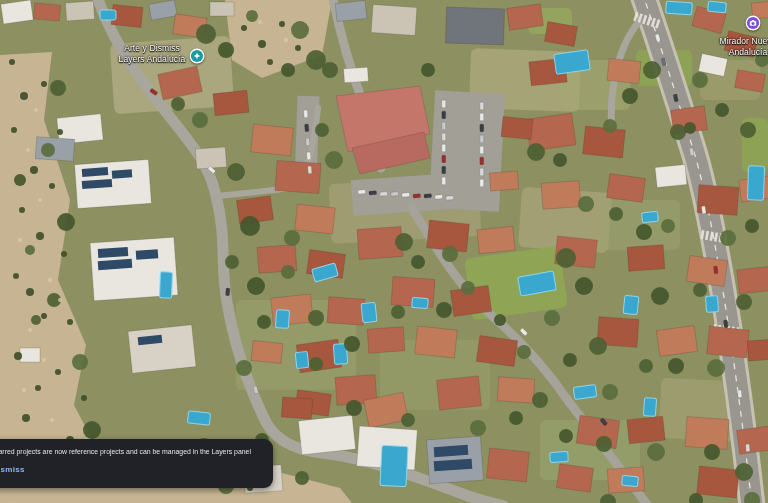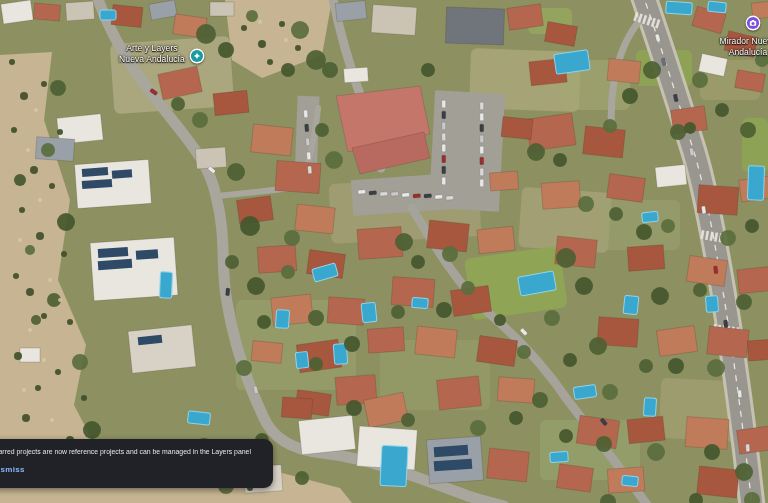--- a/index.html
+++ b/index.html
@@ -368,22 +368,22 @@
       <rect x="520" y="330" width="7.5" height="3.8" rx="1" fill="#e8e8e8" stroke="rgba(0,0,0,.3)" stroke-width="0.4" transform="rotate(45 523.75 331.9)"></rect>
       <rect x="600" y="420" width="7.5" height="3.8" rx="1" fill="#3a3f45" stroke="rgba(0,0,0,.3)" stroke-width="0.4" transform="rotate(50 603.75 421.9)"></rect>
     </svg>
 
   <svg class="poi-icon" style="left:188.5px;top:47.5px" viewBox="-8 -8 16 16">
     <circle r="7.4" fill="#ffffff"></circle>
     <circle r="6.1" fill="#1a9ba1"></circle>
     <path d="M0,-3.4 C0.4,-1.3 1.3,-0.4 3.4,0 C1.3,0.4 0.4,1.3 0,3.4 C-0.4,1.3 -1.3,0.4 -3.4,0 C-1.3,-0.4 -0.4,-1.3 0,-3.4 Z" fill="#ffffff"></path>
   </svg>
   <div class="map-label" style="left:152px;top:43px;width:90px">
-    <div>Arte y Layers</div>
-    <div>Nueva Andalucía</div>
+    <div>Arte y Dismiss</div>
+    <div>Layers Andalucía</div>
   </div>
 
   <svg class="poi-icon" style="left:744.5px;top:14.5px" viewBox="-8 -8 16 16">
     <circle r="7.4" fill="#ffffff"></circle>
     <circle r="6.1" fill="#7c4fe0"></circle>
     <rect x="-1.4" y="-3" width="2.8" height="1.6" rx="0.5" fill="#ffffff"></rect>
     <rect x="-3.2" y="-1.9" width="6.4" height="4.6" rx="0.9" fill="#ffffff"></rect>
     <circle cy="0.4" r="1.5" fill="#7c4fe0"></circle>
   </svg>
   <div class="map-label" style="left:748px;top:36px;width:70px">

